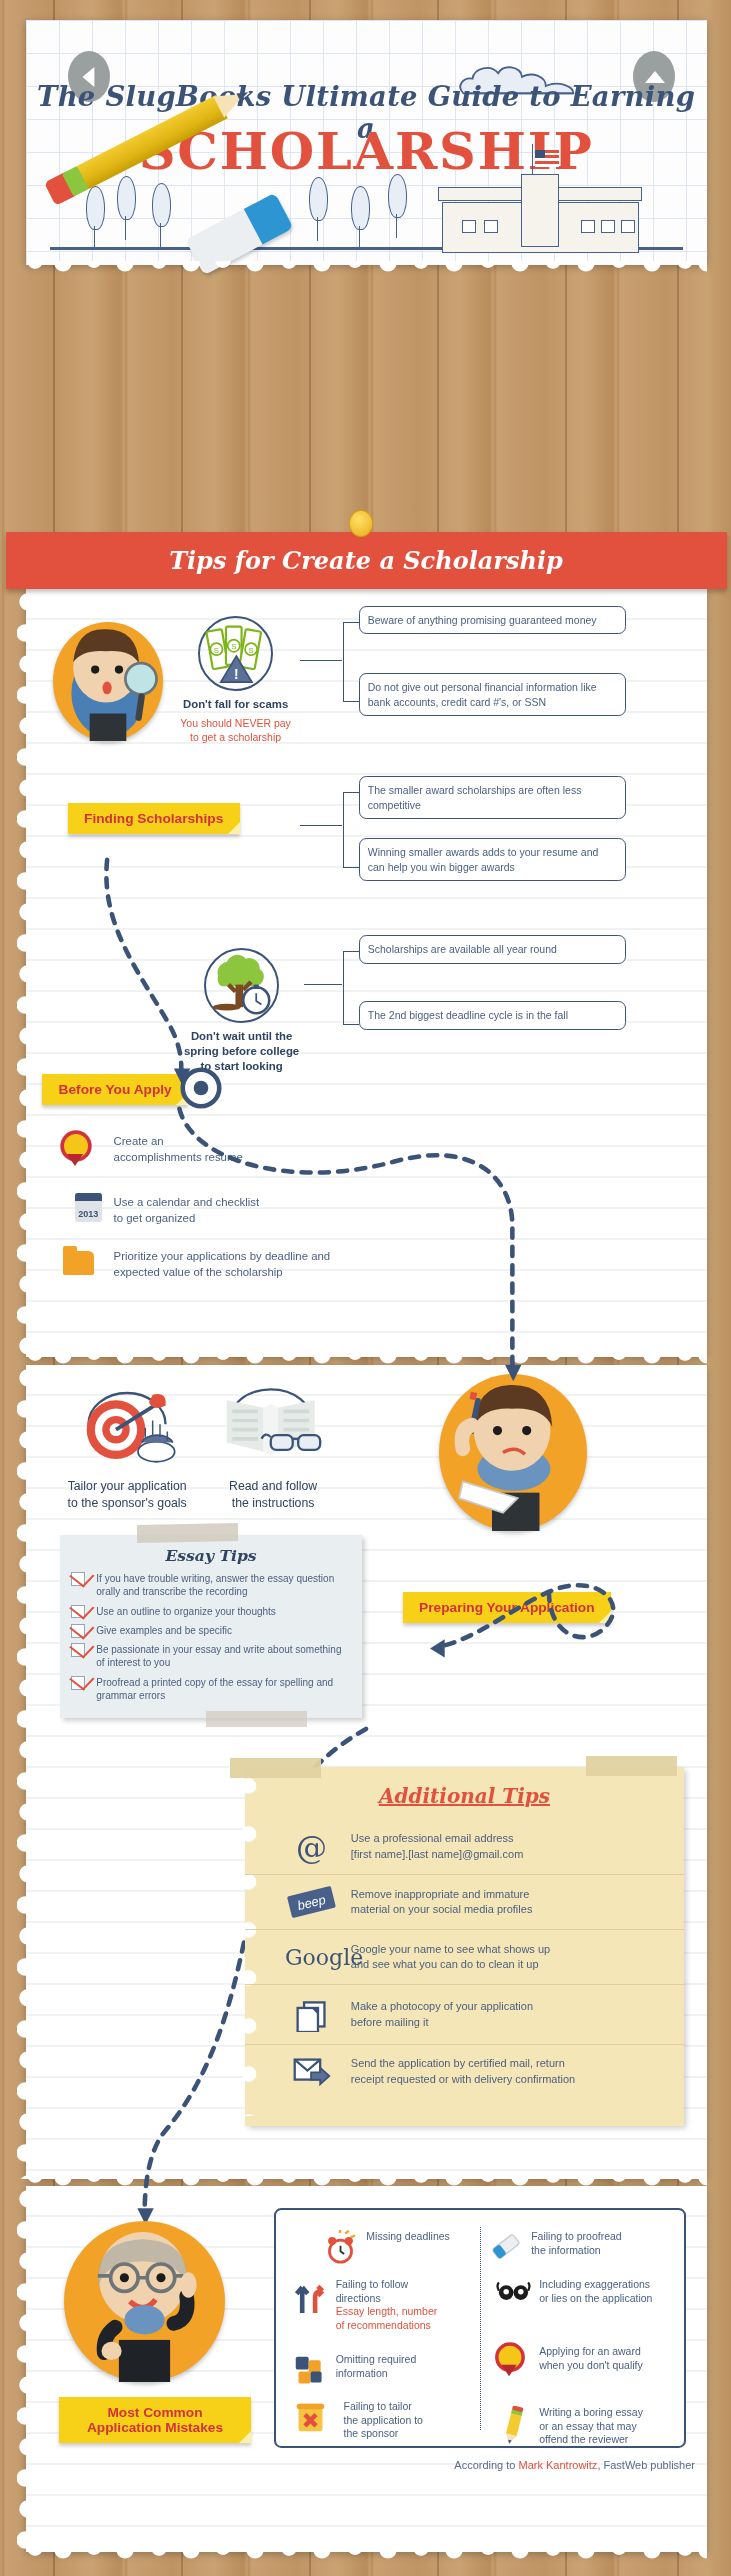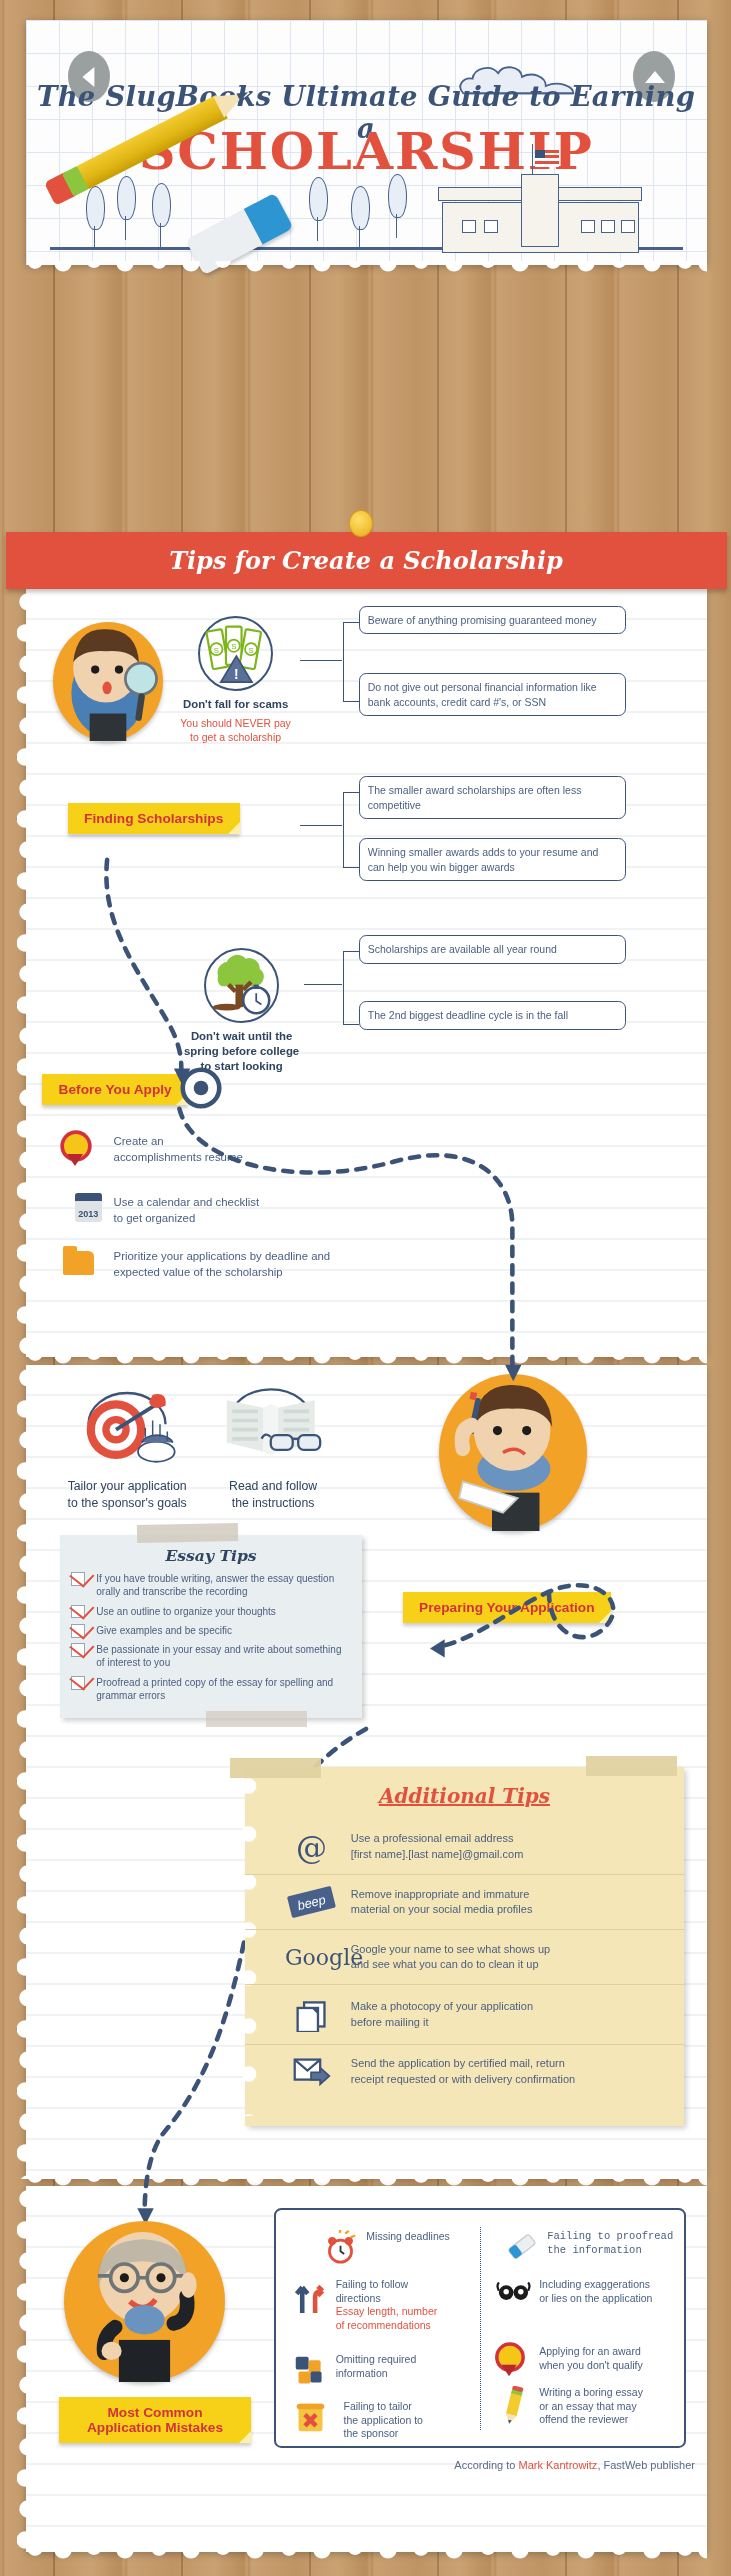--- a/index.html
+++ b/index.html
@@ -623,21 +623,21 @@
         <path d="M13 16 l12 12 M25 16 l-12 12" stroke="#e2503e" stroke-width="5"></path>
       </svg>
     </div>
     <div class="mtx">
       <div>Failing to tailor</div>
       <div>the application to</div>
       <div>the sponsor</div>
     </div>
   </div>
 
-  <div class="mrow" style="left:228px; top:20px;font-family:Liberation Mono, monospace;">
+  <div class="mrow" style="left:212px; top:20px;">
     <div class="mic">
       <svg width="35" height="35" viewBox="0 0 38 38">
         <g transform="rotate(-38 19 19)">
           <rect x="6" y="12" width="28" height="13" rx="3" fill="#eceff1" stroke="#c7ccd1" stroke-width="1.5"></rect>
           <rect x="6" y="12" width="10" height="13" rx="3" fill="#2e95d3"></rect>
         </g>
       </svg>
     </div>
     <div class="mtx">
       <div>Failing to proofread</div>
@@ -667,21 +667,21 @@
           <div class="disc"></div>
           <div class="tail"></div>
         </div>
     </div>
     <div class="mtx">
       <div>Applying for an award</div>
       <div>when you don't qualify</div>
     </div>
   </div>
 
-  <div class="mrow" style="left:220px; top:176px;">
+  <div class="mrow" style="left:220px; top:196px;">
     <div class="mic">
       <svg width="35" height="40" viewBox="0 0 38 44">
         <g transform="rotate(14 19 22)">
           <rect x="13" y="8" width="12" height="24" fill="#f3cb2e"></rect>
           <rect x="13" y="4" width="12" height="5" fill="#8cc63e"></rect>
           <rect x="13" y="0" width="12" height="5" fill="#e2503e" rx="2"></rect>
           <path d="M13 32 h12 l-6 10Z" fill="#f5e2b5"></path>
           <path d="M17 38 h4 l-2 4Z" fill="#3c5378"></path>
         </g>
       </svg>

